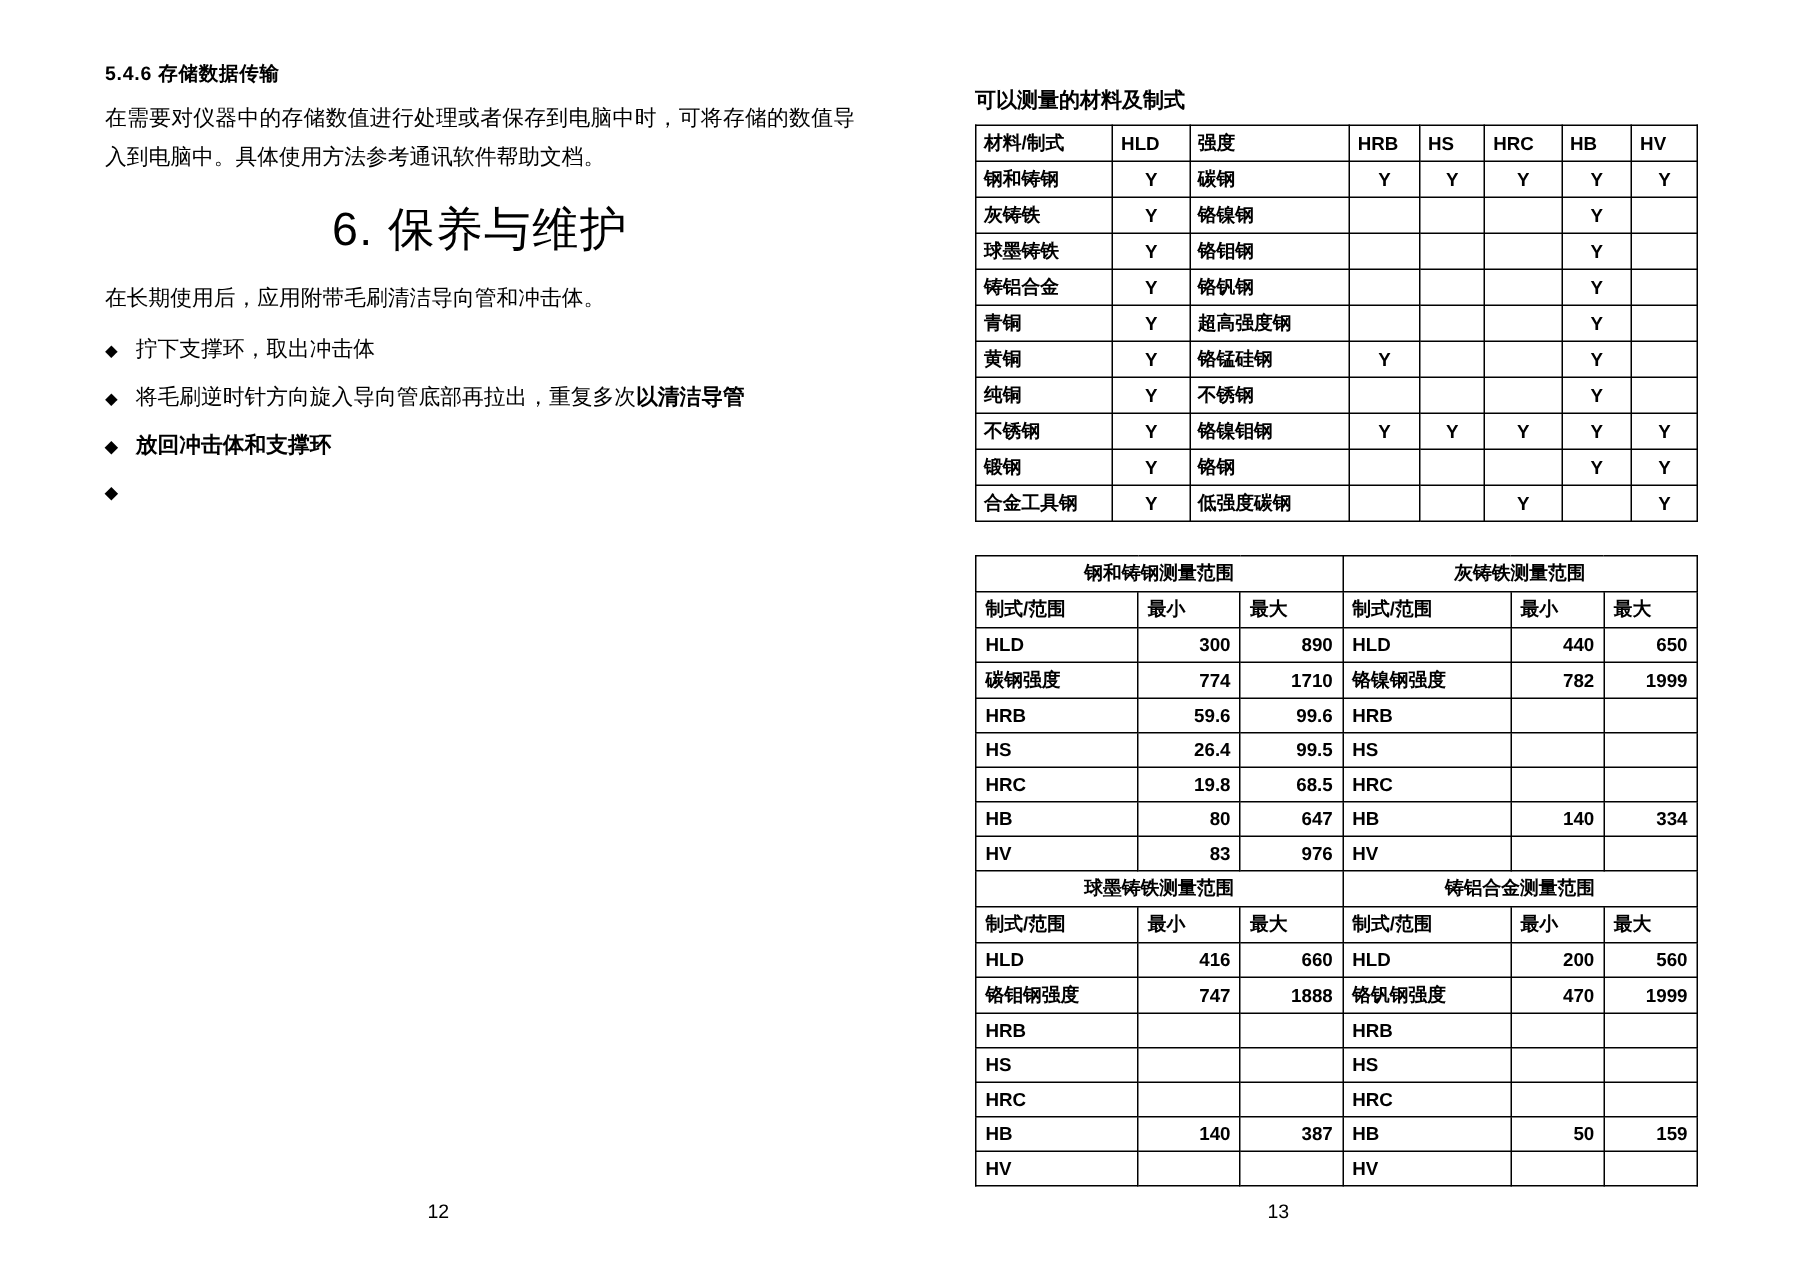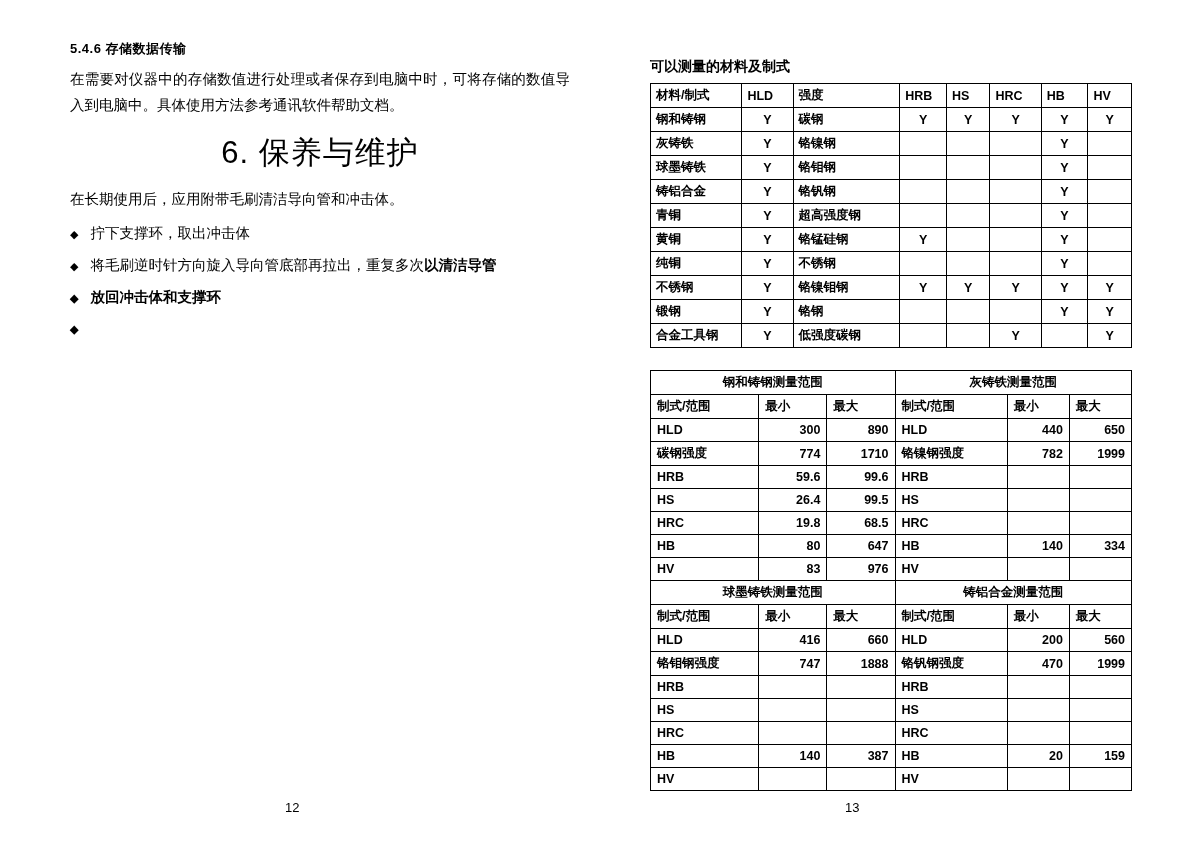--- a/index.html
+++ b/index.html
@@ -453,21 +453,21 @@
               <td class="num"></td>
               <td>HRC</td>
               <td class="num"></td>
               <td class="num"></td>
             </tr>
             <tr>
               <td>HB</td>
               <td class="num">140</td>
               <td class="num">387</td>
               <td>HB</td>
-              <td class="num">20</td>
+              <td class="num">50</td>
               <td class="num">159</td>
             </tr>
             <tr>
               <td>HV</td>
               <td class="num"></td>
               <td class="num"></td>
               <td>HV</td>
               <td class="num"></td>
               <td class="num"></td>
             </tr>

